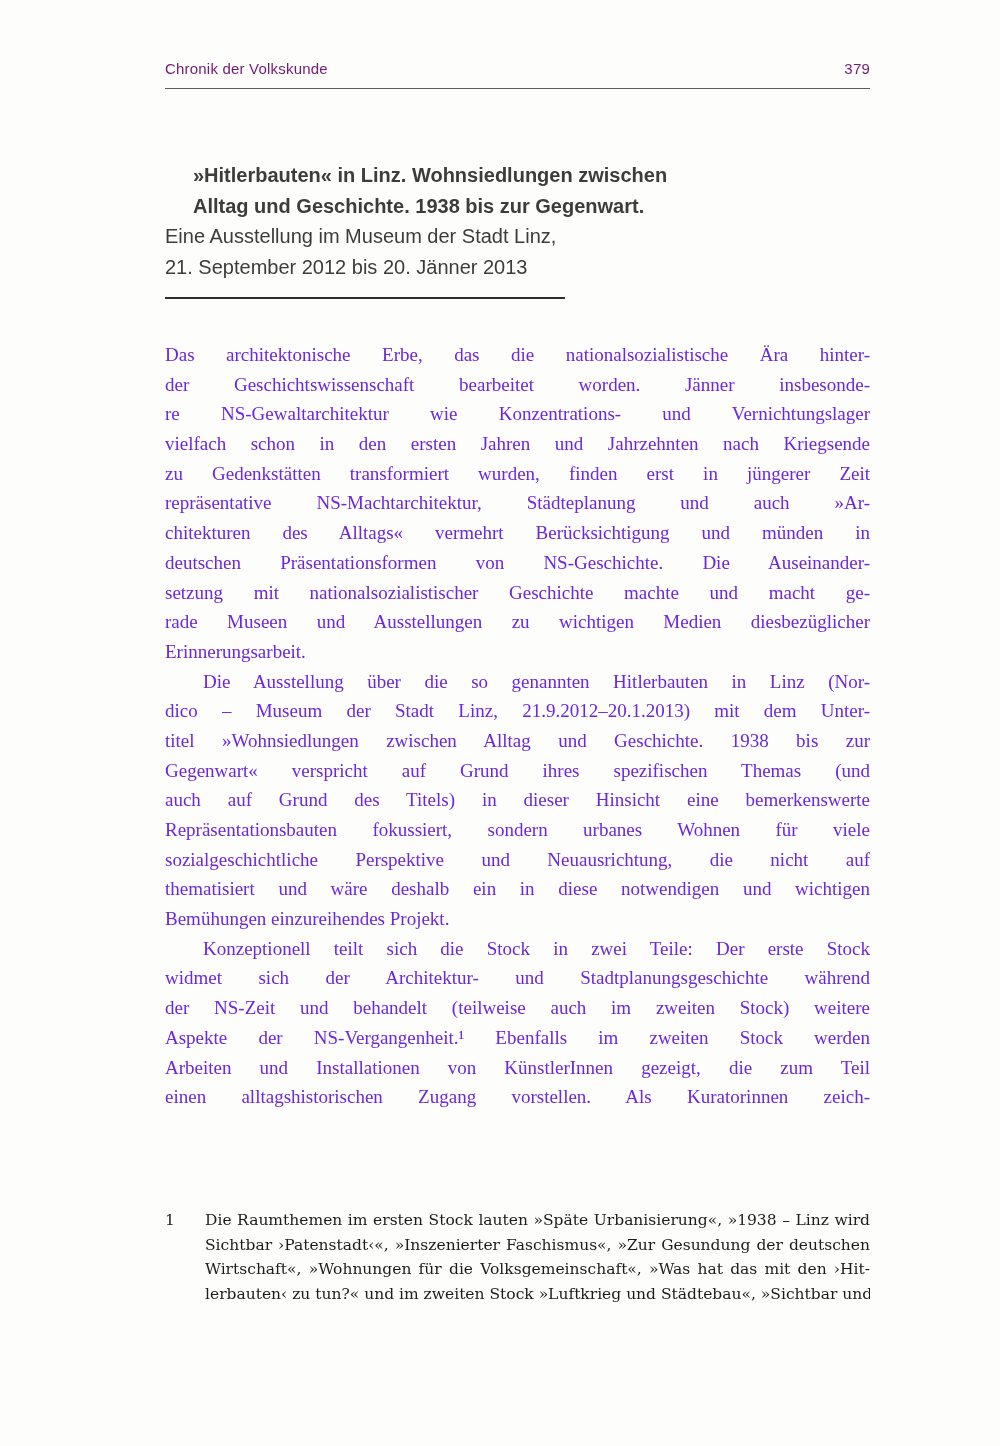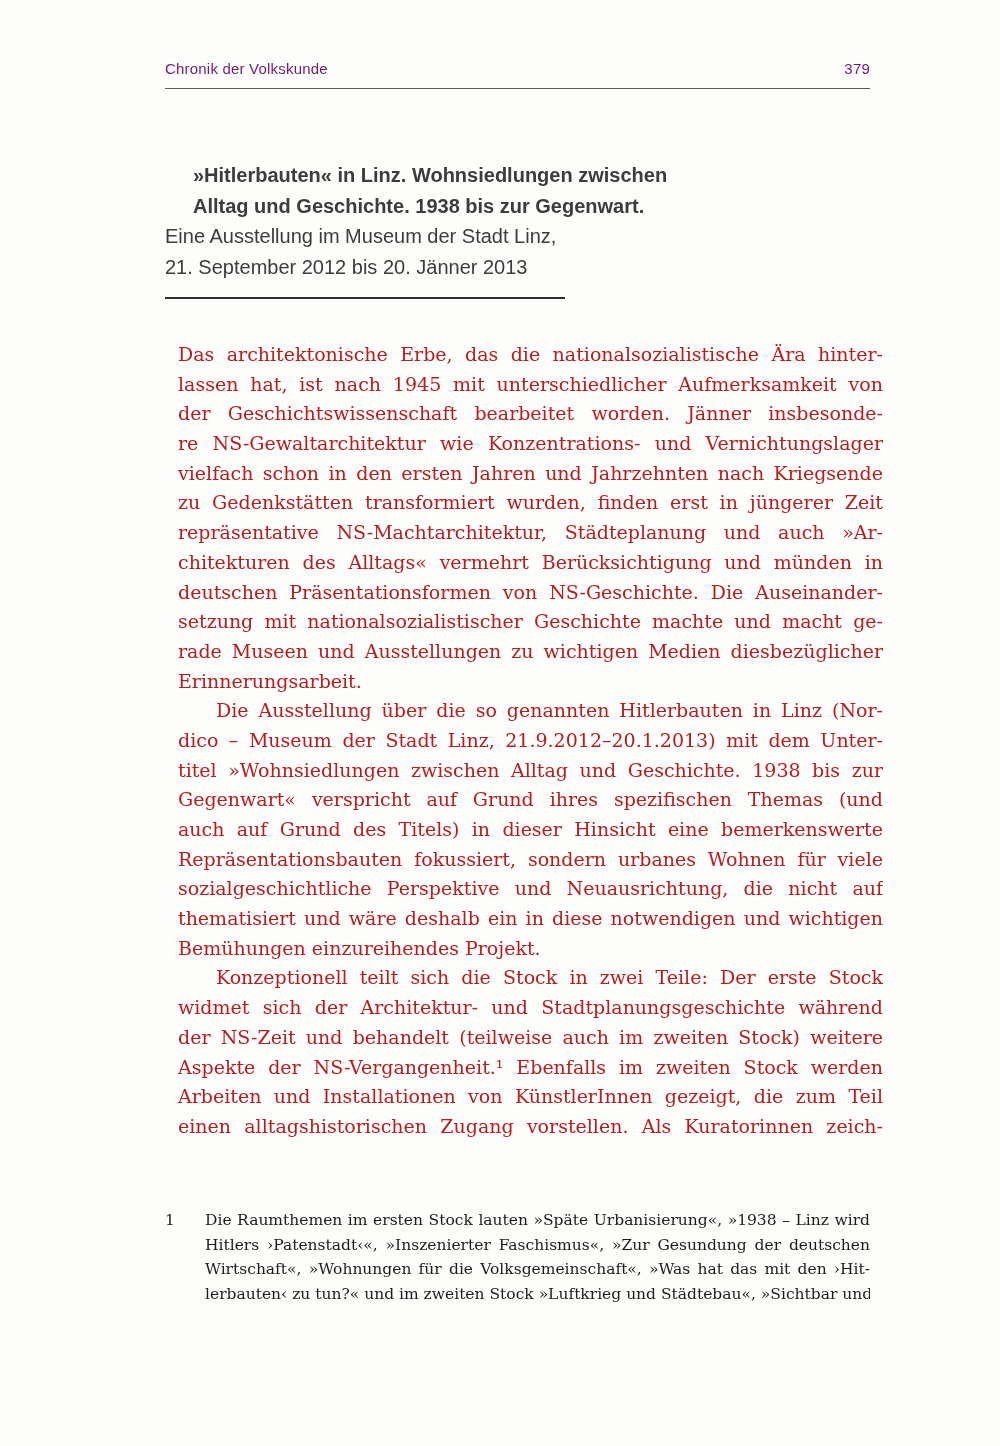--- a/index.html
+++ b/index.html
@@ -36,23 +36,24 @@
   }
   .title-block .t-line { display: block; }
   .title-block .bold { font-weight: bold; margin-left: 28px; }
   .title-rule {
     position: absolute; left: 165px; top: 297px;
     width: 400px; height: 2px; background: #2e2e2e;
   }
 
   
   .body-text {
-    position: absolute; left: 178px; top: 340px; width: 705px;
-    font-size: 19px; line-height: 29.7px; color: #b91c1c;
+    position: absolute; left: 165px; top: 340px; width: 705px;
+    font-size: 19px; line-height: 29.7px; color: #6d28d9;
     overflow: hidden;
+    font-family: Liberation Serif, serif;
   }
   .line {
     white-space: nowrap;
     text-align: justify;
     text-align-last: justify;
     height: 29.7px;
     overflow: hidden;
   }
   .line.end { text-align-last: left; }
   .line.indent { padding-left: 38px; }
@@ -94,21 +95,20 @@
       <span class="t-line">Eine Ausstellung im Museum der Stadt Linz,</span>
       <span class="t-line">21. September 2012 bis 20. Jänner 2013</span>
     </p>
   </section>
   <div class="title-rule"></div>
 
   <article class="body-text">
 
     <div class="para">
       <div class="line">Das architektonische Erbe, das die nationalsozialistische Ära hinter-</div>
-      <div class="line">lassen hat, ist nach 1945 mit unterschiedlicher Aufmerksamkeit von</div>
       <div class="line">der Geschichtswissenschaft bearbeitet worden. Jänner insbesonde-</div>
       <div class="line">re NS-Gewaltarchitektur wie Konzentrations- und Vernichtungslager</div>
       <div class="line">vielfach schon in den ersten Jahren und Jahrzehnten nach Kriegsende</div>
       <div class="line">zu Gedenkstätten transformiert wurden, finden erst in jüngerer Zeit</div>
       <div class="line">repräsentative NS-Machtarchitektur, Städteplanung und auch »Ar-</div>
       <div class="line">chitekturen des Alltags« vermehrt Berücksichtigung und münden in</div>
       <div class="line">deutschen Präsentationsformen von NS-Geschichte. Die Auseinander-</div>
       <div class="line">setzung mit nationalsozialistischer Geschichte machte und macht ge-</div>
       <div class="line">rade Museen und Ausstellungen zu wichtigen Medien diesbezüglicher</div>
       <div class="line end">Erinnerungsarbeit.</div>
@@ -134,19 +134,19 @@
       <div class="line">Arbeiten und Installationen von KünstlerInnen gezeigt, die zum Teil</div>
       <div class="line">einen alltagshistorischen Zugang vorstellen. Als Kuratorinnen zeich-</div>
     </div>
 
   </article>
 
   <footer class="footnote">
     <div class="fn-marker">1</div>
     <div class="fn-text">
       <div class="fn-line">Die Raumthemen im ersten Stock lauten »Späte Urbanisierung«, »1938 – Linz wird</div>
-      <div class="fn-line">Hitlers ›Patenstadt‹«, »Inszenierter Faschismus«, »Zur Gesundung der deutschen</div>
+      <div class="fn-line">Sichtbar ›Patenstadt‹«, »Inszenierter Faschismus«, »Zur Gesundung der deutschen</div>
       <div class="fn-line">Wirtschaft«, »Wohnungen für die Volksgemeinschaft«, »Was hat das mit den ›Hit-</div>
       <div class="fn-line">lerbauten‹ zu tun?« und im zweiten Stock »Luftkrieg und Städtebau«, »Sichtbar und</div>
     </div>
   </footer>
 
 </div>
 
 </body></html>

